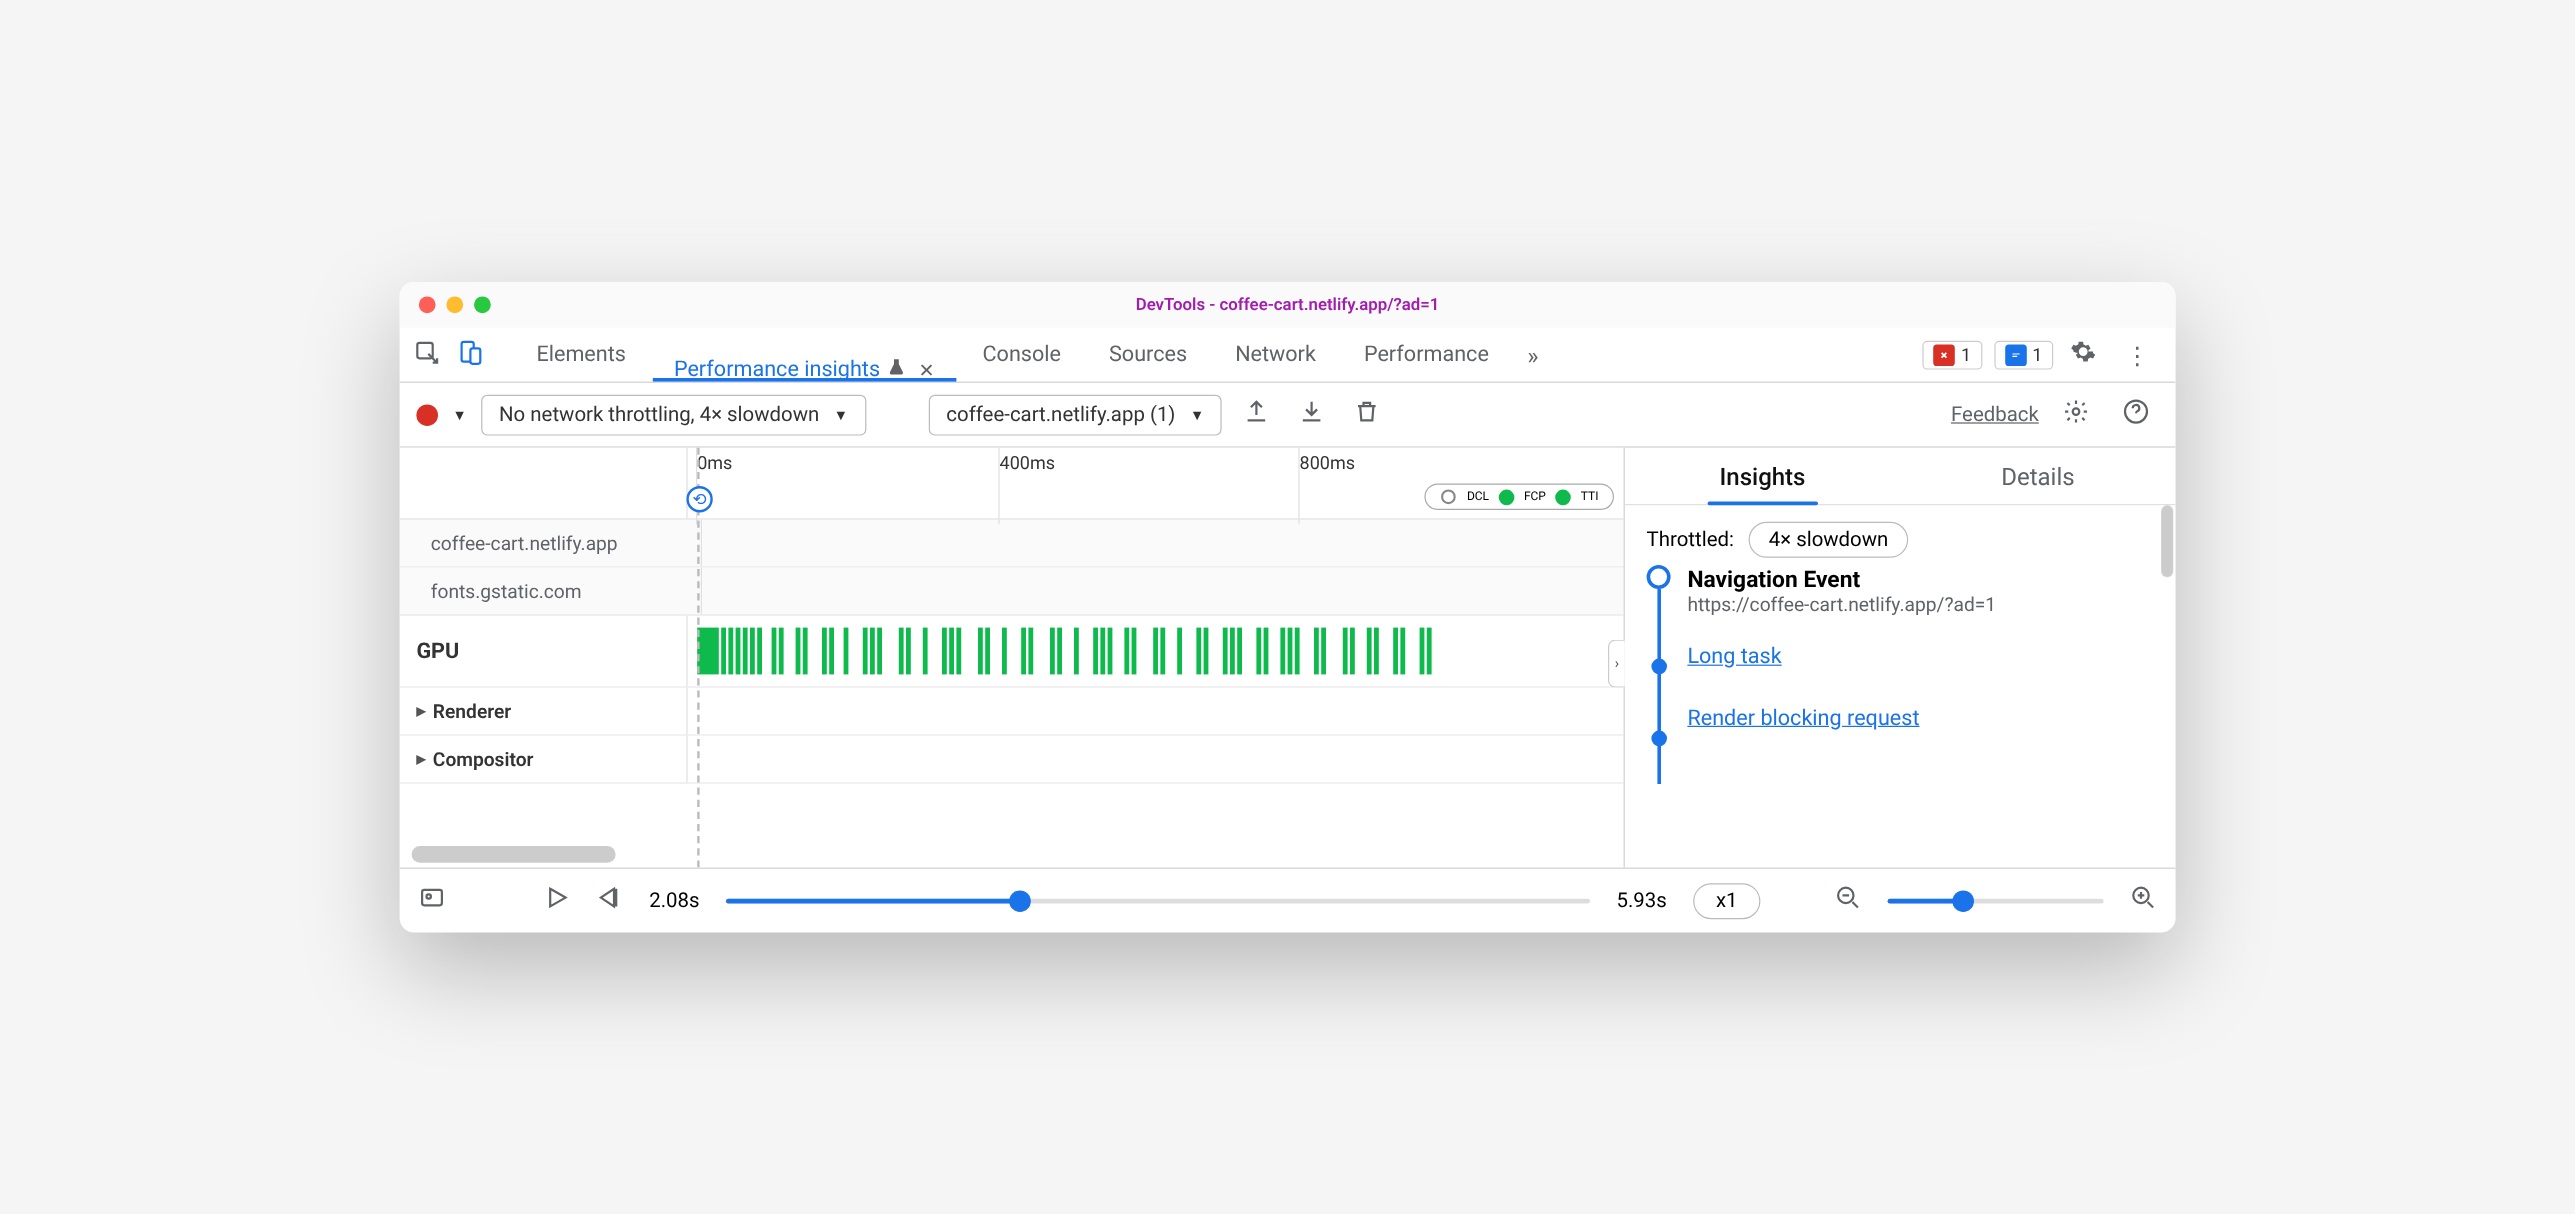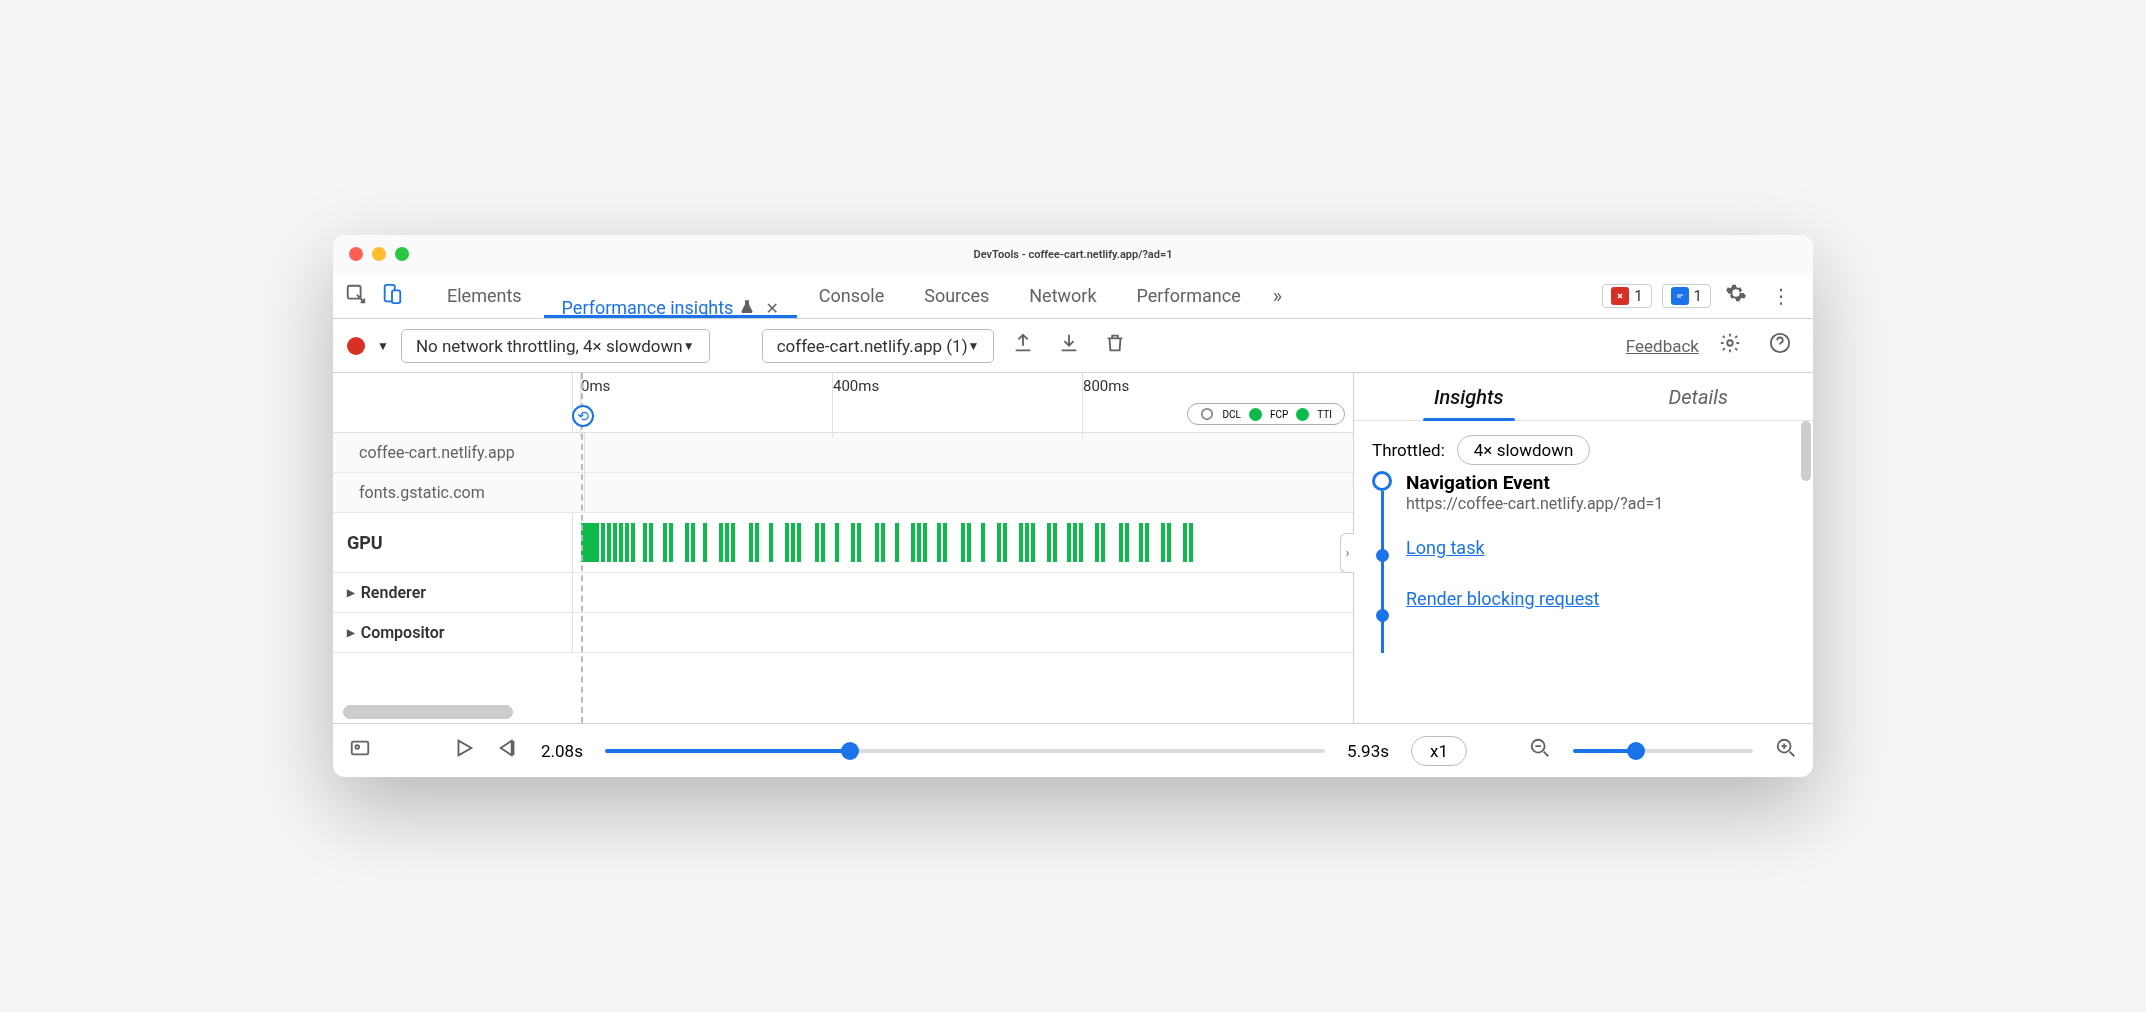--- a/index.html
+++ b/index.html
@@ -31,22 +31,22 @@
 .traffic-lights { display: flex; gap: 9px; }
 .traffic-light { width: 14px; height: 14px; border-radius: 50%; }
 .tl-red { background: #ff5f57; }
 .tl-yellow { background: #febc2e; }
 .tl-green { background: #28c840; }
 .title-text {
   position: absolute;
   left: 50%;
   transform: translateX(-50%);
   font-weight: 600;
-  font-size: 11px;
-  color: #404040;
+  font-size: 14px;
+  color: #a21caf;
 }
 .tabbar {
   height: 46px;
   display: flex;
   align-items: center;
   border-bottom: 1px solid #d0d0d0;
   padding: 0 12px;
   gap: 4px;
 }
 .tabbar-left-icons { display:flex; align-items:center; gap:14px; margin-right: 22px; }
@@ -107,21 +107,21 @@
   width: 18px; height: 18px; border-radius: 50%;
   background: #d93025;
 }
 .caret-down { font-size: 12px; color: #333; }
 .pill {
   border: 1px solid #bbb;
   border-radius: 5px;
   padding: 6px 14px;
   font-size: 17px;
   color: #333;
-  display:flex; align-items:center; 
+  display:flex; align-items:center; gap: 12px;
   cursor:pointer;
 }
 .toolbar .icon-btn { color: #5f6368; font-size: 20px; padding: 0 6px; cursor:pointer; }
 .feedback-link { text-decoration: underline; color: #5f6368; font-size:17px; }
 .help-circle, .gear2 { color:#5f6368; font-size:20px; padding:0 8px; }
 .main {
   display: flex;
   height: 350px;
 }
 .left-pane {
@@ -199,21 +199,21 @@
   border-right:none;
   border-radius: 6px 0 0 6px;
   display:flex;
   align-items:center;
   justify-content:center;
   font-size:12px;
   color:#555;
   cursor:pointer;
   z-index:20;
 }
-.right-tabs { height:48px; display:flex; border-bottom:1px solid #e0e0e0;font-style:italic; }
+.right-tabs { height:48px; display:flex; border-bottom:1px solid #e0e0e0; }
 .right-tab { flex:1; display:flex; align-items:center; justify-content:center;
   font-size:20px; color:#5f6368; cursor:pointer; position:relative; }
 .right-tab.active { color:#111; font-weight:500; }
 .right-tab.active::after { content:""; position:absolute; bottom:-1px; left:30%; right:30%; height:3px; background:#1a73e8; border-radius:2px; }
 .right-body { padding: 14px 18px; overflow:auto; }
 .throttle-row { display:flex; align-items:center; gap:12px; font-size:17px; margin-bottom:6px; }
 .throttle-pill { border:1px solid #bbb; border-radius:18px; padding:4px 16px; }
 .insights-timeline { display:flex; gap:14px;justify-content:space-between; }
 .insights-rail { width:20px; position:relative; }
 .rail-circle { width:20px; height:20px; border:3px solid #1a73e8; border-radius:50%; background:#fff; }

